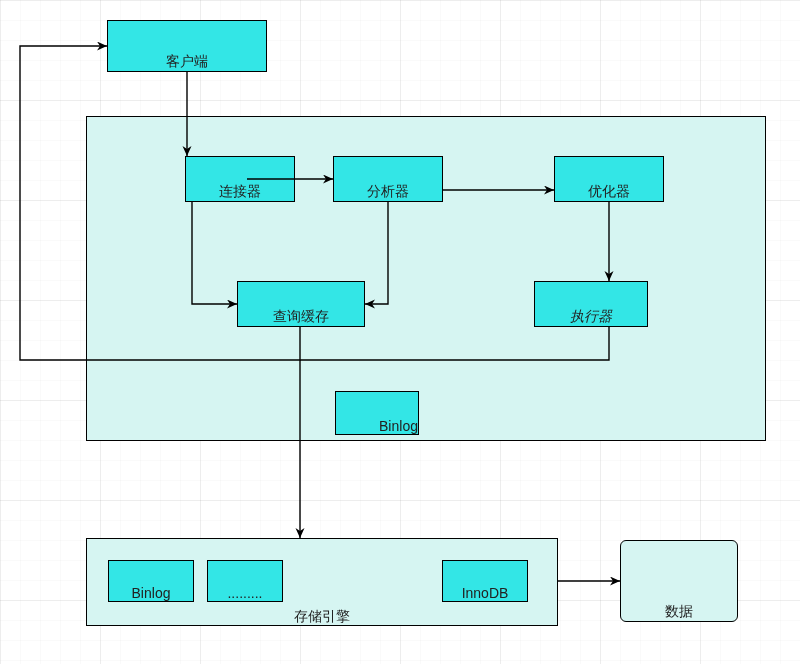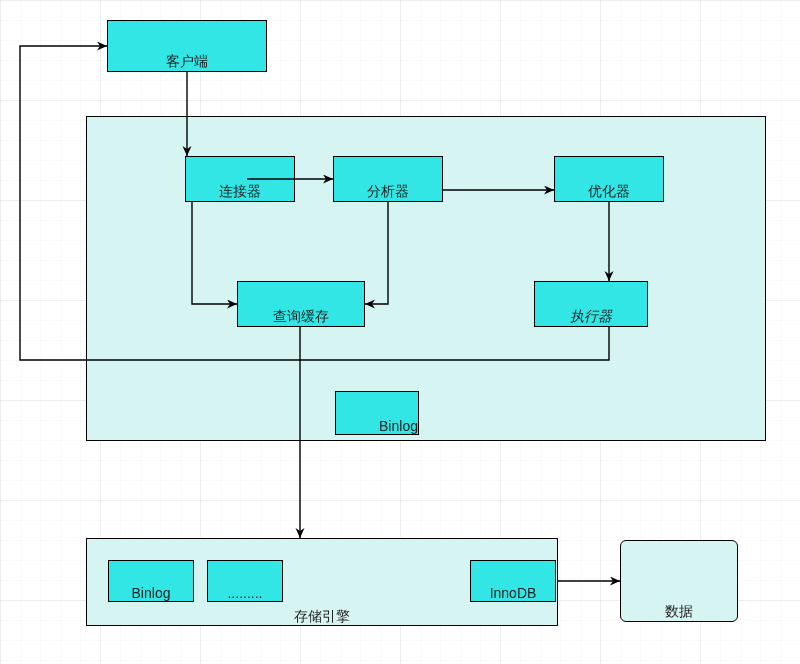--- a/index.html
+++ b/index.html
@@ -83,21 +83,21 @@
 
   <div class="container-a pale" style="left:86px; top:538px; width:472px; height:88px;">
     <span style="position:absolute; left:50%; top:50%; transform:translate(-50%,-50%);margin-top:35px;">存储引擎</span>
   </div>
   <div class="box cyan" style="left:108px; top:560px; width:86px; height:42px;">
     <span>Binlog</span>
   </div>
   <div class="box cyan" style="left:207px; top:560px; width:76px; height:42px;">
     <span>.........</span>
   </div>
-  <div class="box cyan" style="left:442px; top:560px; width:86px; height:42px;margin-left:28px;">
+  <div class="box cyan" style="left:442px; top:560px; width:86px; height:42px;">
     <span>InnoDB</span>
   </div>
 
   <div class="box pale" style="left:620px; top:540px; width:118px; height:82px;border-radius:6px;">
     <span>数据</span>
   </div>
 
   <svg class="wires">
     <defs>
       <marker id="ah" markerWidth="12" markerHeight="12" refX="10" refY="4.5" orient="auto" markerUnits="userSpaceOnUse">

